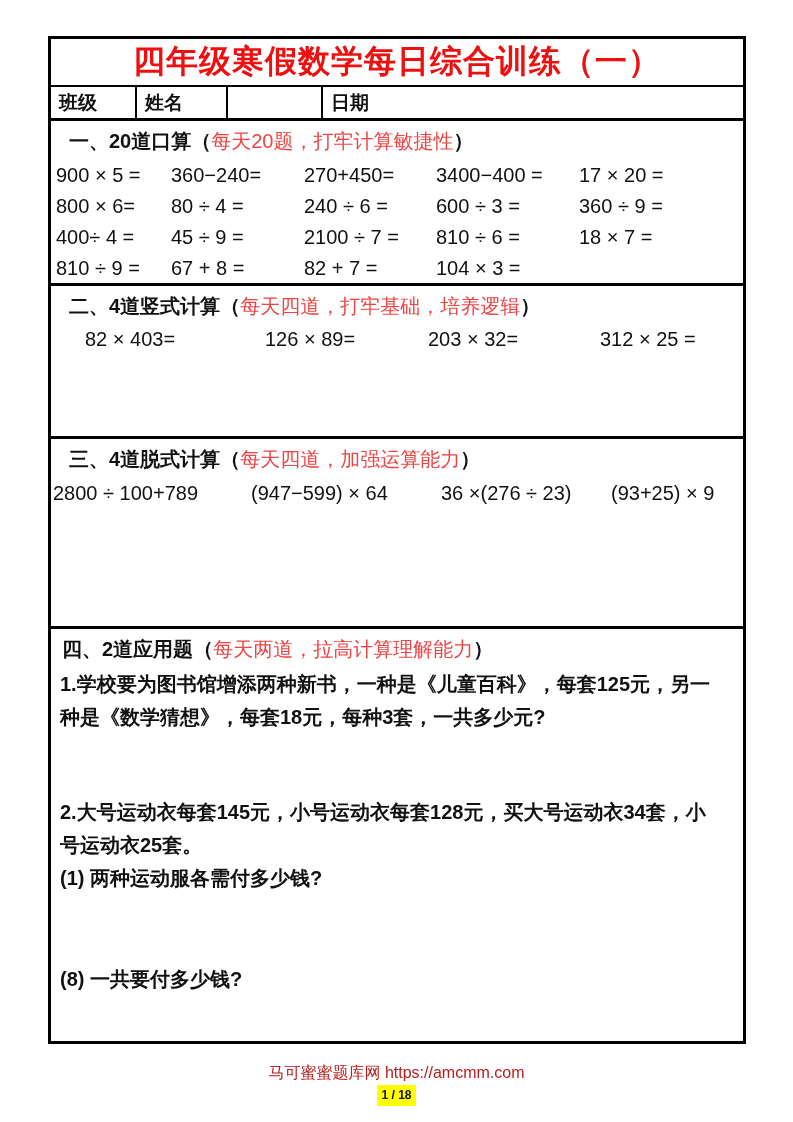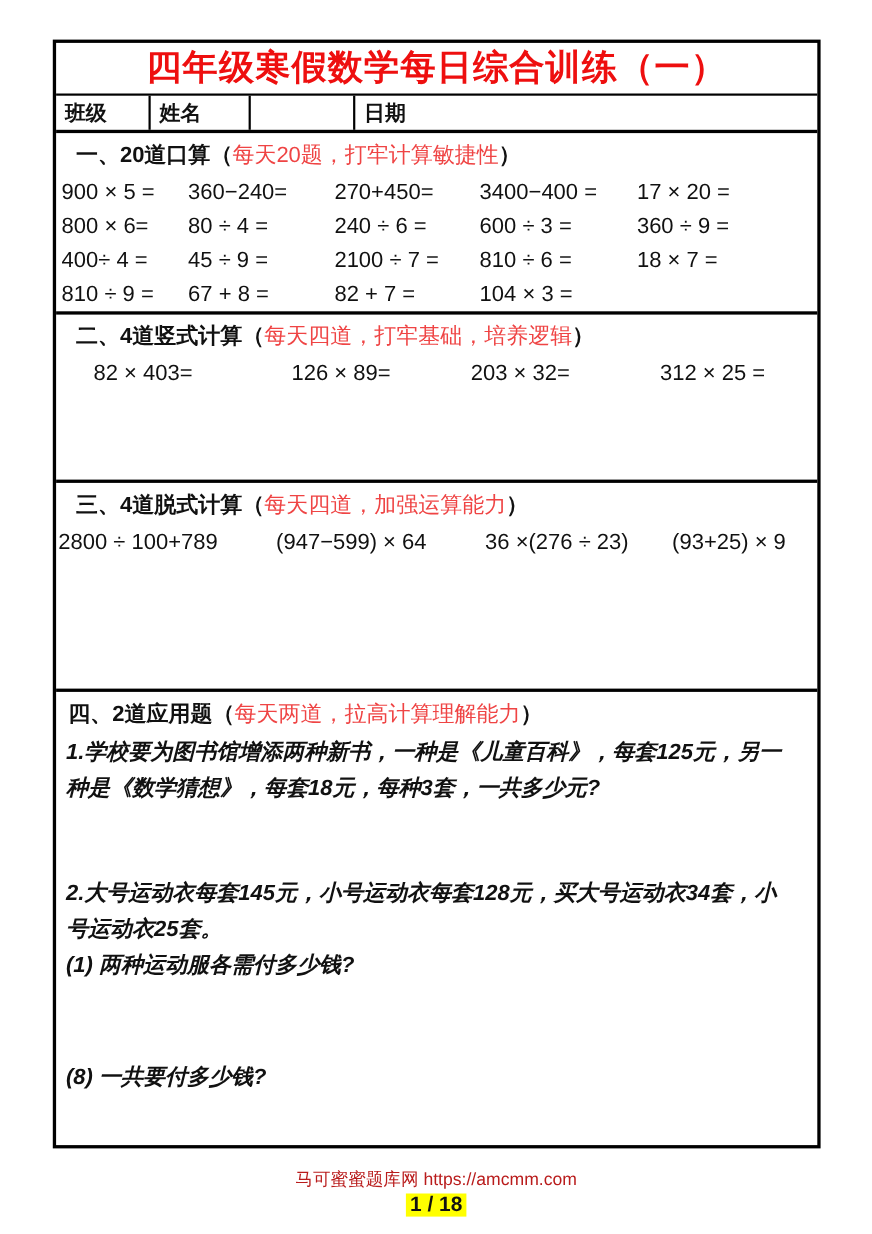--- a/index.html
+++ b/index.html
@@ -97,21 +97,20 @@
     margin-top: 8px;
   }
   .offs-grid .eq { line-height: 26px; }
 
   
   .word-body {
     padding: 0 19px 0 9px;
     font-size: 20px;
     font-weight: 600;
     line-height: 33px;
-    font-style: italic;
   }
   .word-p1 { margin-top: 6px; }
   .word-p2 { margin-top: 62px; }
   .word-q1 { margin-top: 0; }
   .word-q2 { margin-top: 68px; }
 
   
   .footer {
     position: absolute;
     left: 0; top: 1062px;
@@ -120,21 +119,21 @@
   }
   .footer-site {
     font-size: 16px;
     color: #b91c1c;
     line-height: 22px;
   }
   .footer-page {
     display: inline-block;
     margin-top: 1px;
     padding: 0 4px;
-    font-size: 19px;
+    font-size: 12px;
     font-weight: 700;
     color: #111;
     background: #ffff00;
     line-height: 21px;
   }
 </style>
 </head>
 <body>
 
 <div class="sheet">

